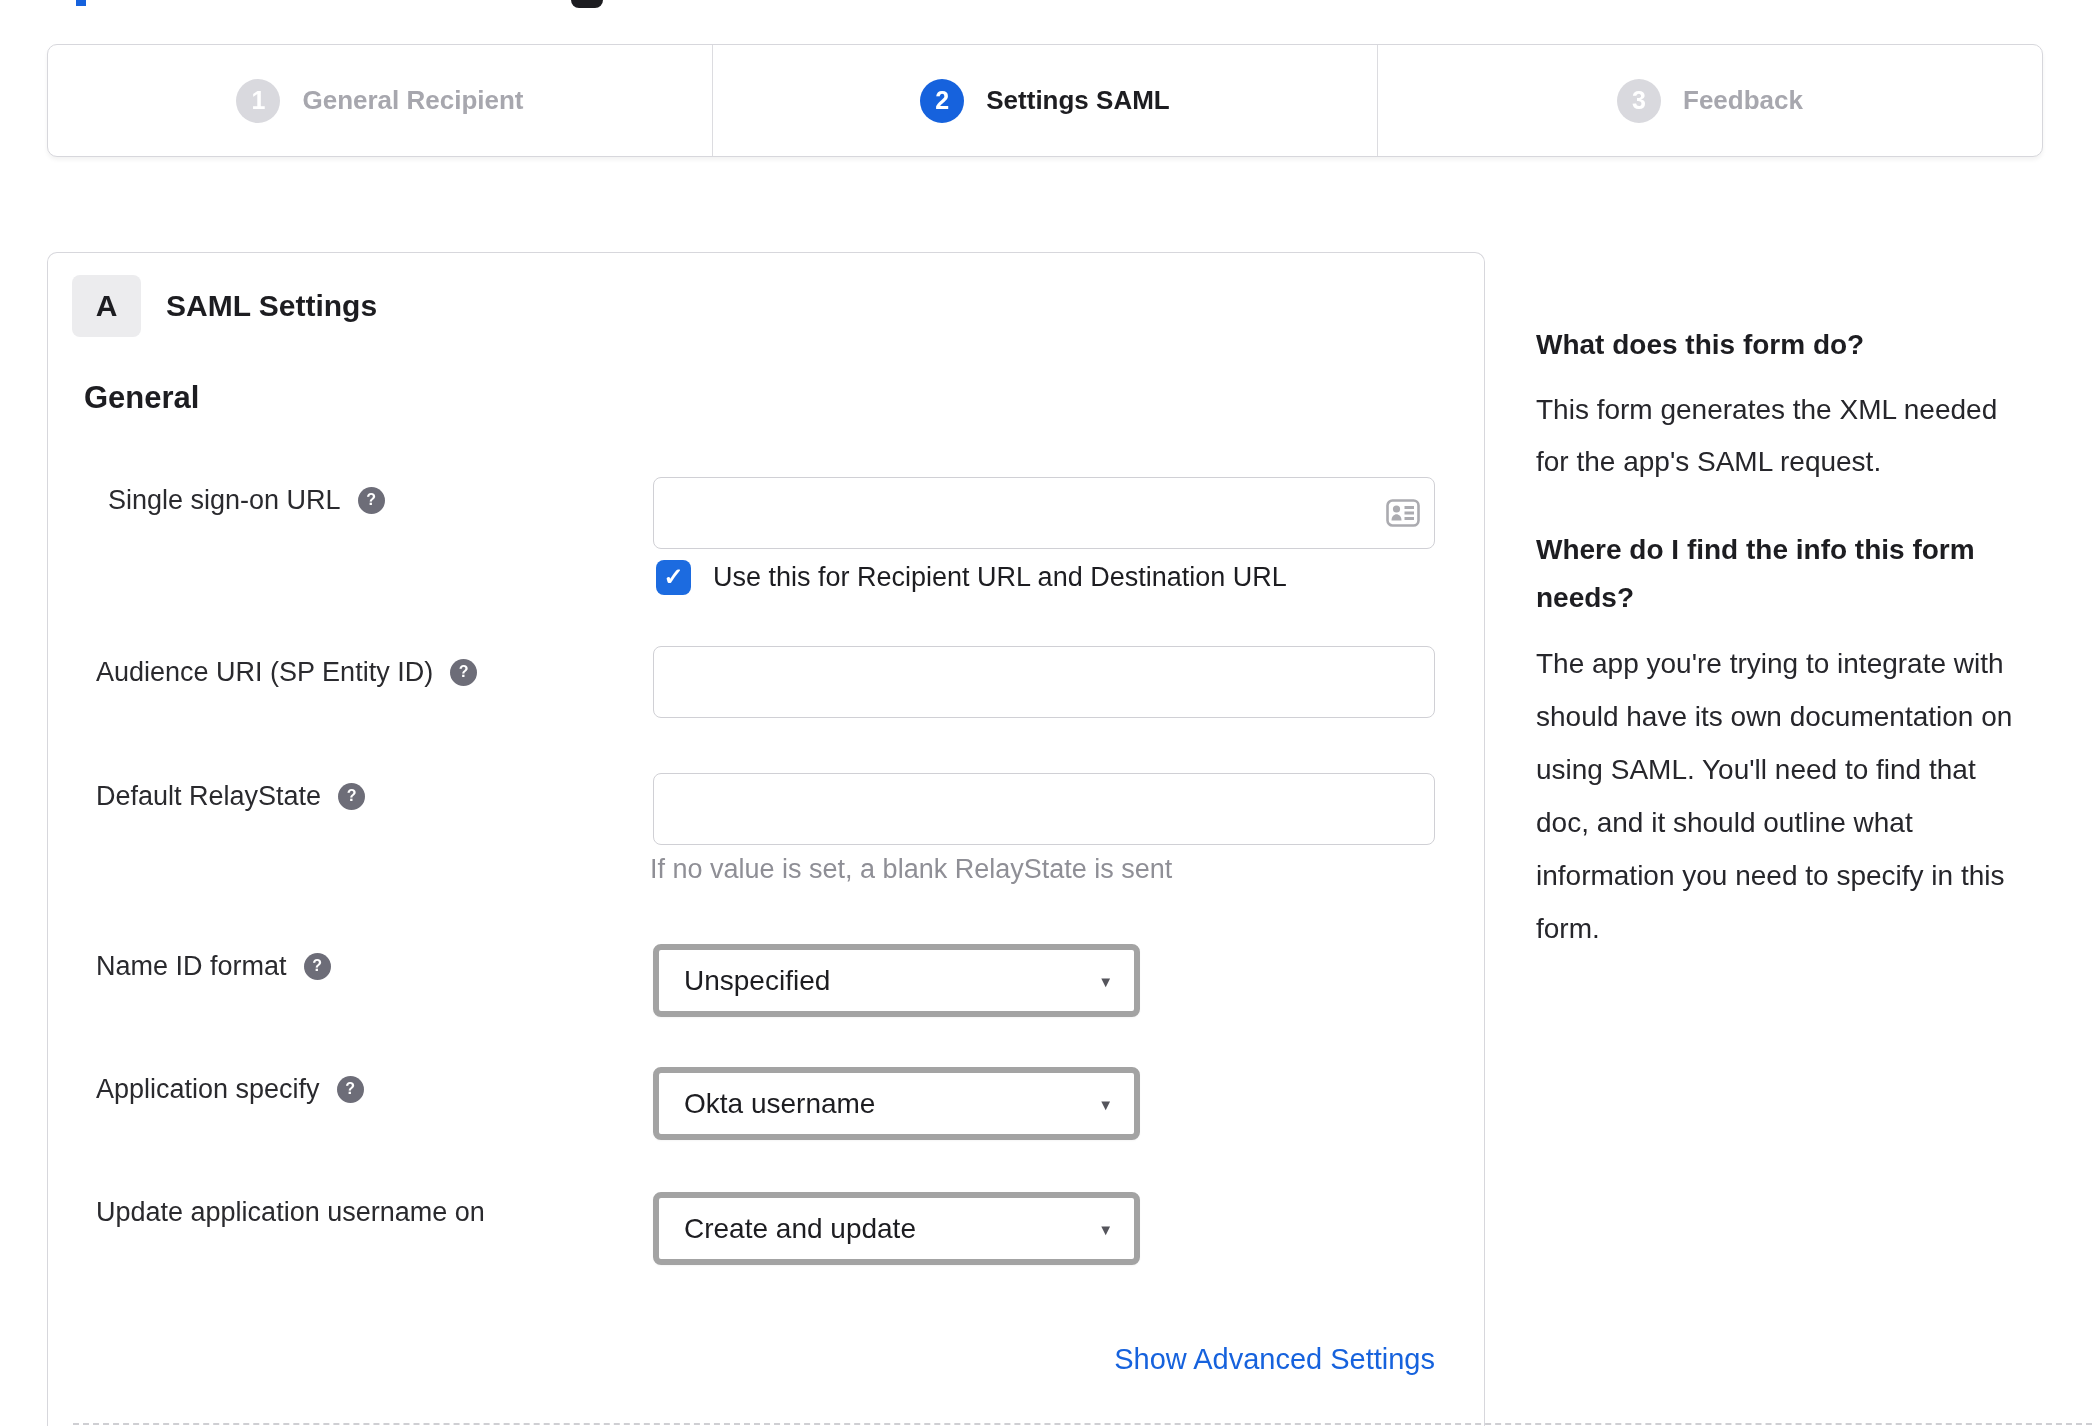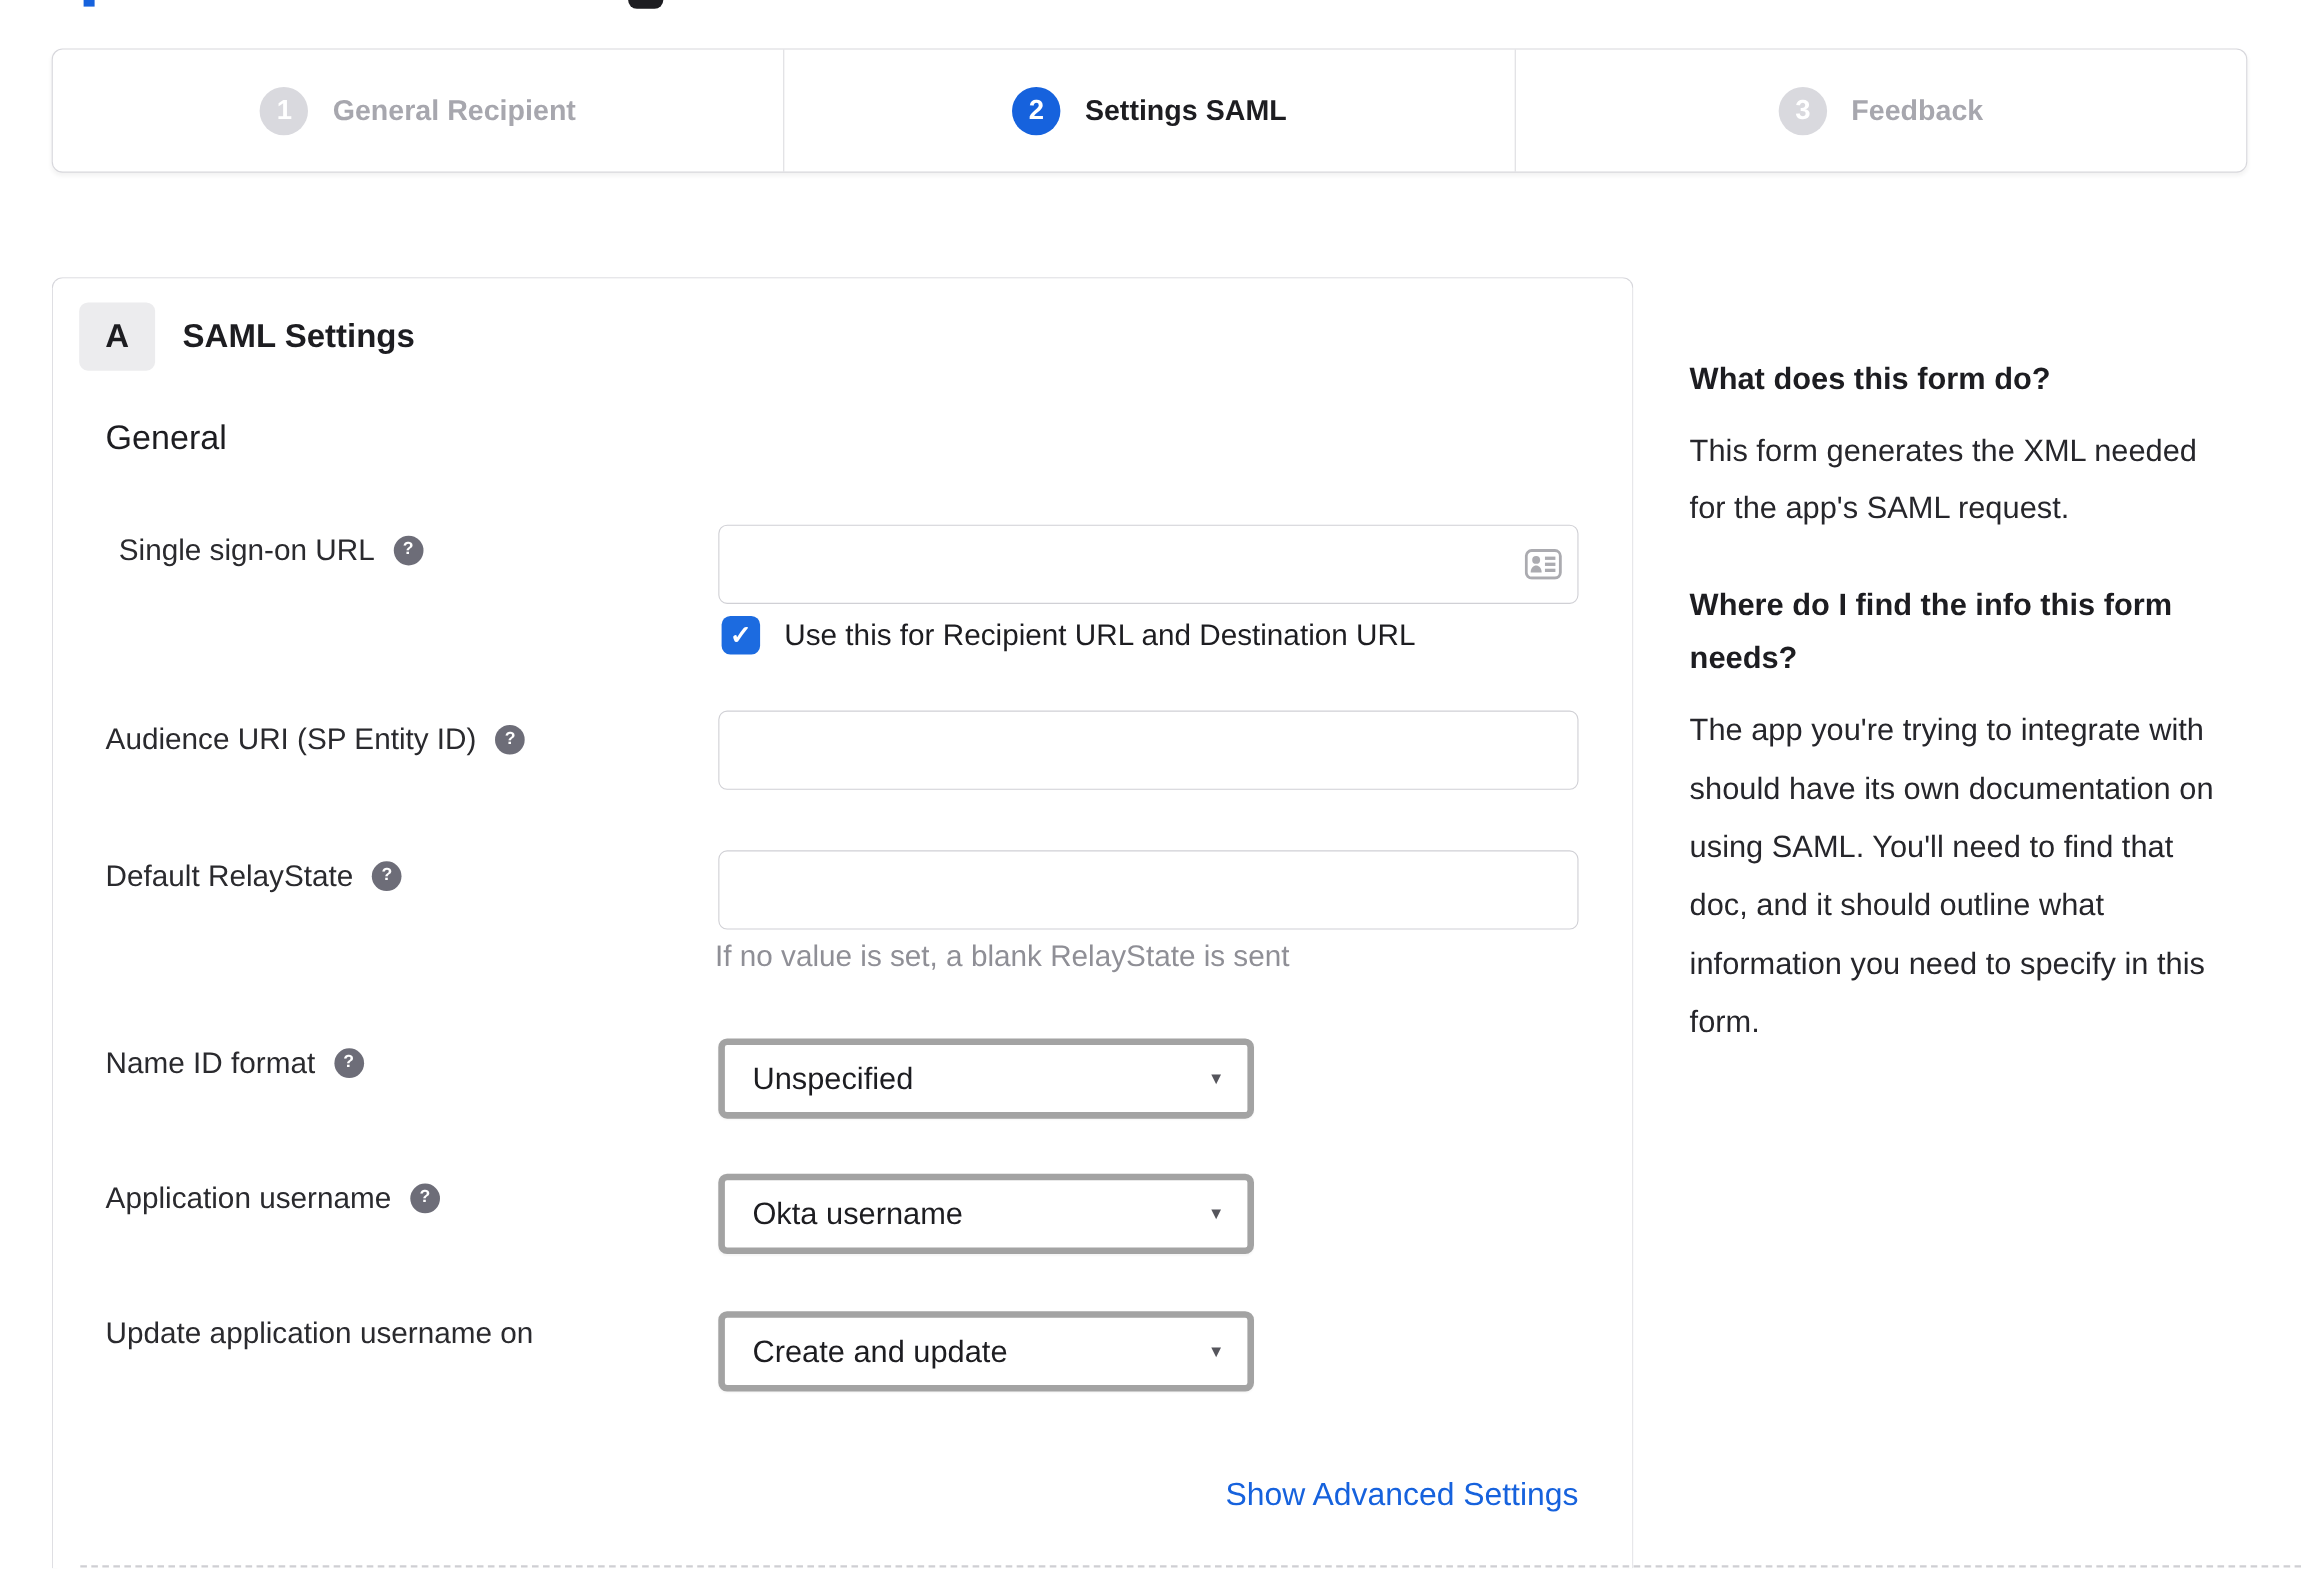--- a/index.html
+++ b/index.html
@@ -41,21 +41,21 @@
     background:#fff; border:1px solid #d7d7dc; border-bottom:none;
     border-radius:10px 10px 0 0;
   }
   .badge {
     position:absolute; left:24px; top:22px; width:69px; height:62px;
     background:#ececee; border-radius:8px;
     display:flex; align-items:center; justify-content:center;
     font-size:30px; font-weight:700; color:#1d1d21;
   }
   .section-title { position:absolute; left:118px; top:38px; height:30px; line-height:30px; font-size:30px; font-weight:700; }
-  .group-title   { position:absolute; left:48px;  top:128px; height:34px; line-height:34px; font-size:31px; font-weight:400; }
+  .group-title   { position:absolute; left:36px;  top:128px; height:34px; line-height:34px; font-size:31px; font-weight:700; }
 
   .field-label {
     position:absolute; left:48px; height:40px;
     display:flex; align-items:center; gap:17px;
     font-size:27px; color:#2a2a2e;
   }
   .help-icon {
     width:27px; height:27px; border-radius:50%;
     background:#6d6d78; color:#fff;
     display:flex; align-items:center; justify-content:center;
@@ -172,21 +172,21 @@
   <div class="field-label" style="top:693px;">
     <span>Name ID format</span>
     <span class="help-icon">?</span>
   </div>
   <div class="select" style="top:691px;">
     <span class="select-value">Unspecified</span>
     <span class="select-arrow">▼</span>
   </div>
 
   <div class="field-label" style="top:816px;">
-    <span>Application username</span>
+    <span>Application specify</span>
     <span class="help-icon">?</span>
   </div>
   <div class="select" style="top:814px;">
     <span class="select-value">Okta username</span>
     <span class="select-arrow">▼</span>
   </div>
 
   <div class="field-label" style="top:939px;">
     <span>Update application username on</span>
   </div>

